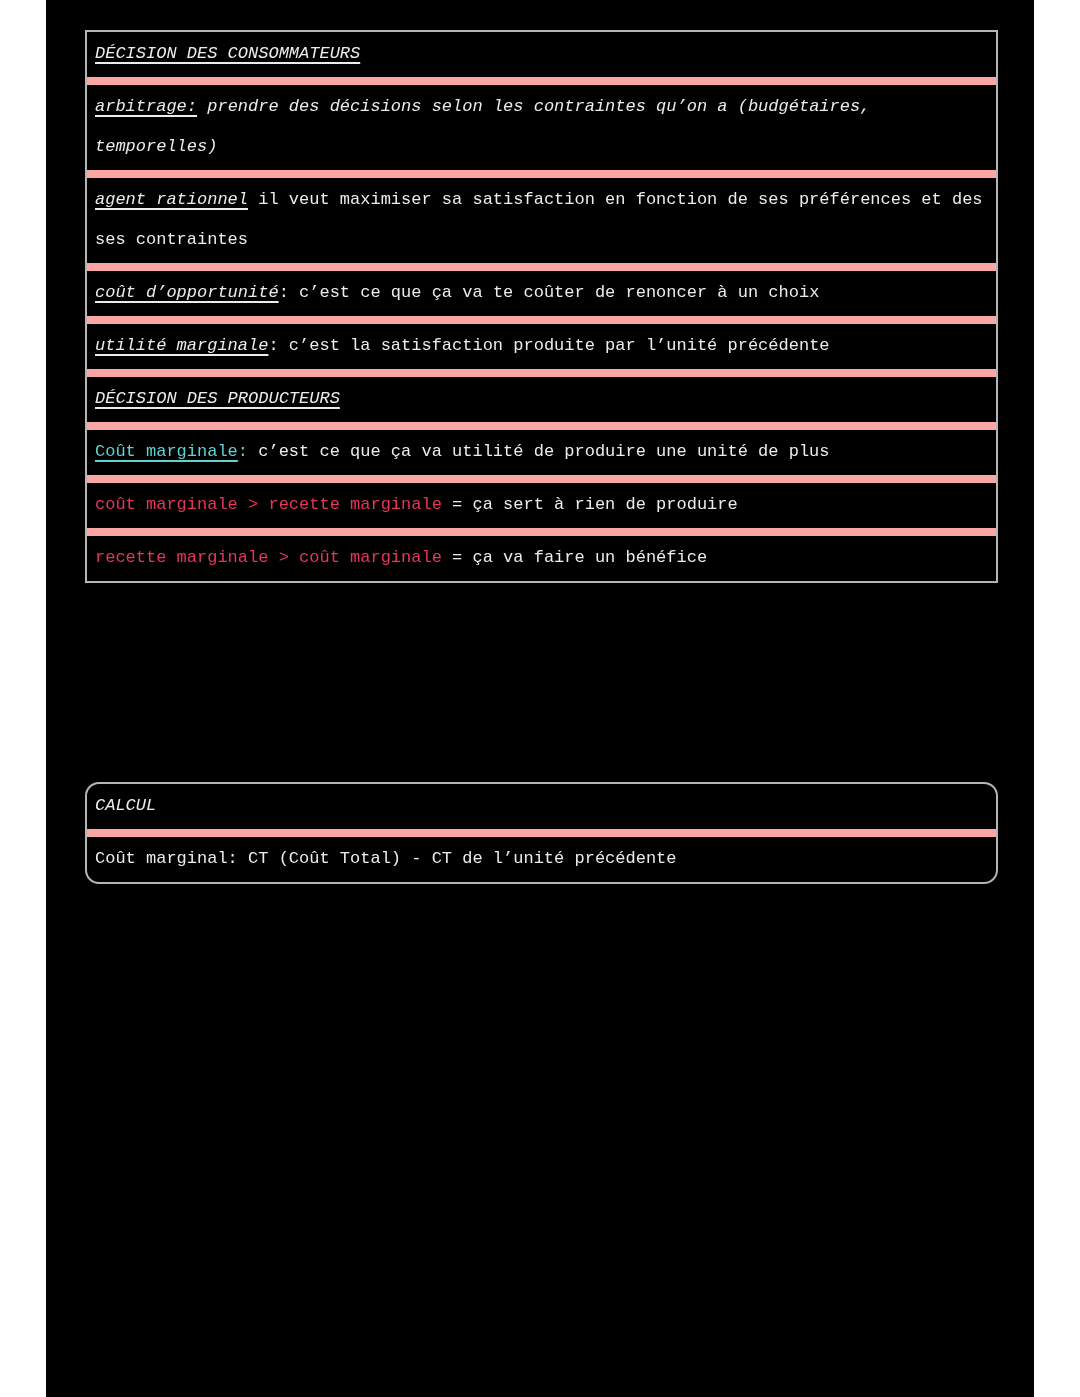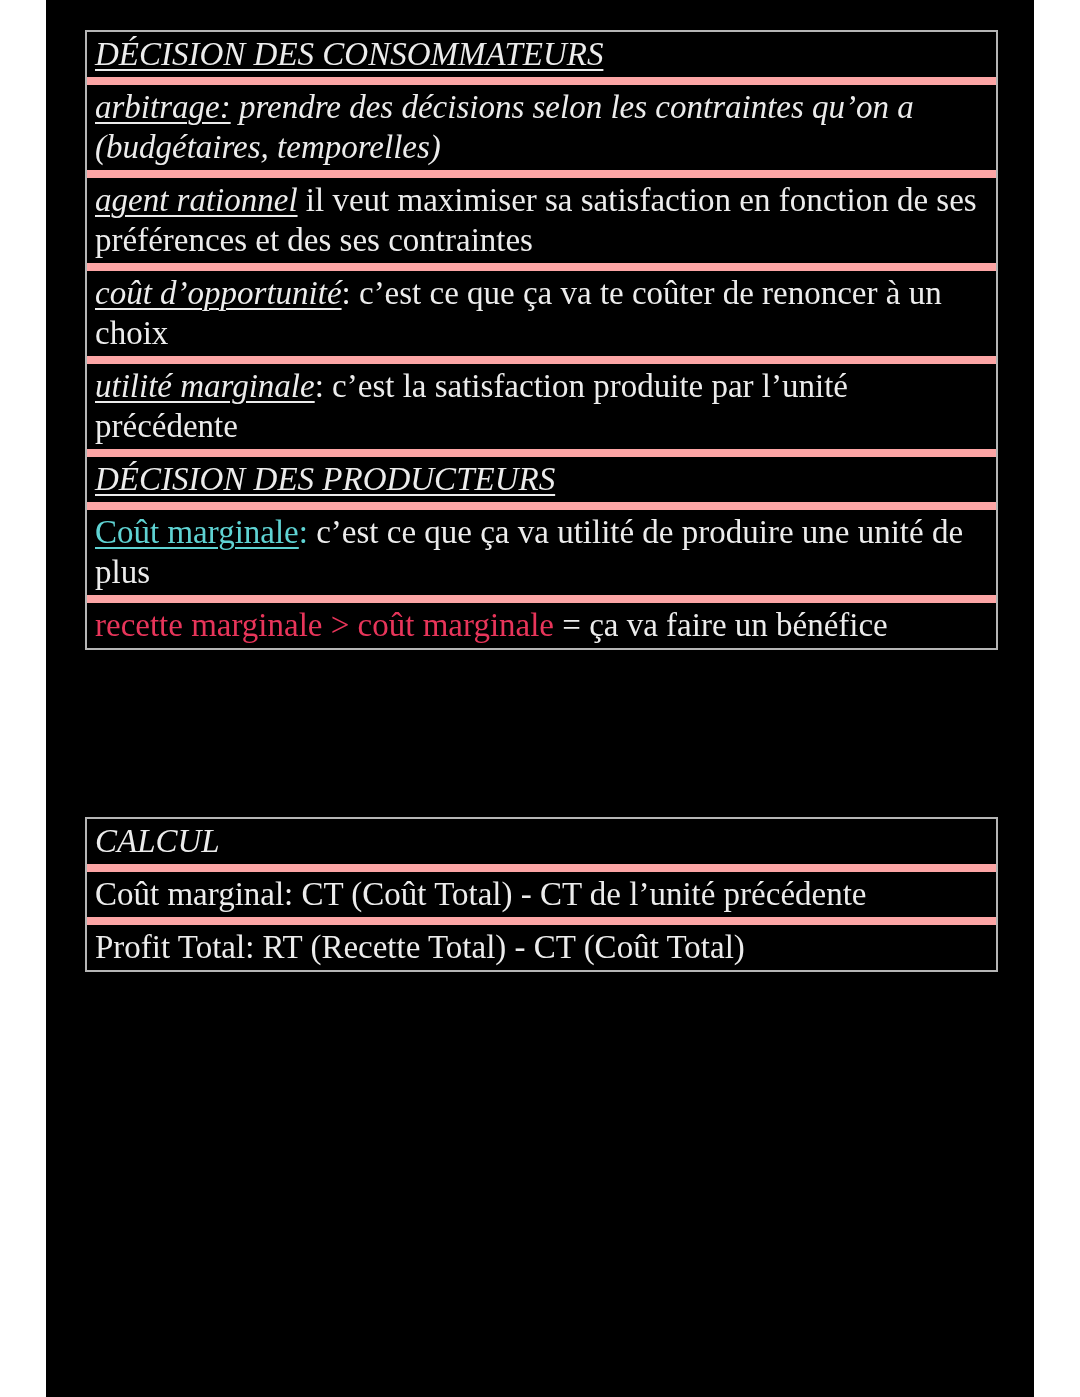--- a/index.html
+++ b/index.html
@@ -17,23 +17,23 @@
       width: 988px;
       height: 1397px;
       background: #000000;
     }
     .note-table {
       position: absolute;
       left: 39px;
       width: 909px;
       border-collapse: collapse;
       border: 2px solid #b5b5b5;
-      font-family: Liberation Serif, serif;
+      font-family: Liberation Mono, monospace;
       color: #ececec;
-      font-size: 33px;
+      font-size: 17px;
       line-height: 40px;
     }
     .note-table .row {
       border-top: 8px solid #fca5a5;
       padding: 2px 8px 3px 8px;
     }
     .note-table .row:first-child {
       border-top: none;
     }
     .heading {
@@ -55,21 +55,21 @@
       color: var(--teal);
       text-align: right;
     }
     .term.upright {
       font-style: normal;
     }
     .italic-body { font-style: italic; }
     .red { color: var(--red); }
     .teal-colon { color: var(--teal); }
     #table-consumers { top: 30px; }
-    #table-calcul { top: 817px; }
+    #table-calcul { top: 782px; border-radius: 14px; }
   </style>
 </head>
 <body>
 
 <div class="page">
 
   <div class="note-table" id="table-consumers">
 
     <div class="row">
       <span class="heading">DÉCISION DES CONSOMMATEURS</span>
@@ -93,33 +93,33 @@
 
     <div class="row">
       <span class="heading">DÉCISION DES PRODUCTEURS</span>
     </div>
 
     <div class="row">
       <span class="term teal upright">Coût marginale</span><span class="teal-colon">:</span><span> c’est ce que ça va utilité de produire une unité de plus</span>
     </div>
 
 
+    <div class="row">
+      <span class="red">coût marginale &gt; recette marginale</span><span> = ça sert à rien de produire</span>
+    </div>
 
     <div class="row">
       <span class="red">recette marginale &gt; coût marginale</span><span> = ça va faire un bénéfice</span>
     </div>
 
 
   </div>
 
   <div class="note-table" id="table-calcul">
     <div class="row">
       <span class="heading plain">CALCUL</span>
     </div>
     <div class="row">
       <span>Coût marginal: CT (Coût Total) - CT de l’unité précédente</span>
     </div>
-    <div class="row">
-      <span>Profit Total: RT (Recette Total) - CT (Coût Total)</span>
-    </div>
   </div>
 
 </div>
 
 </body></html>

